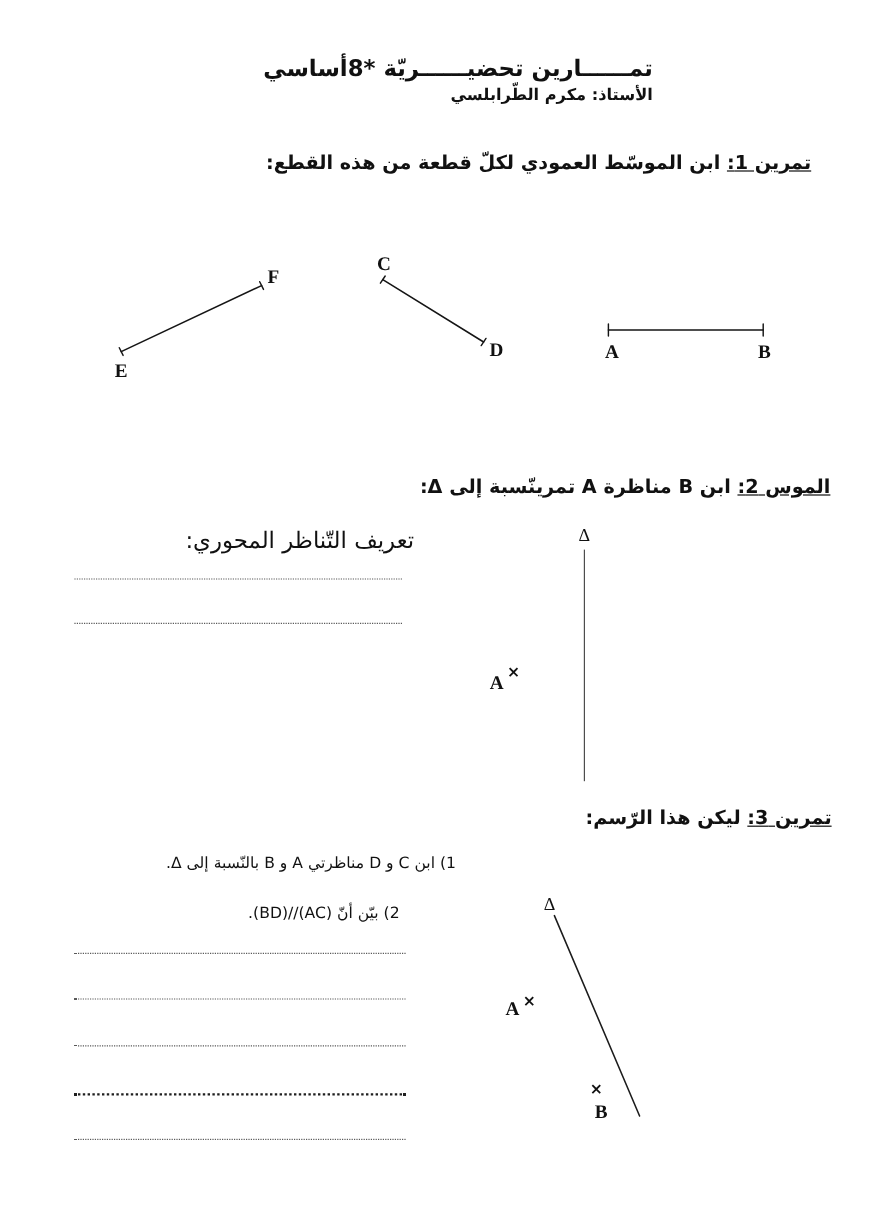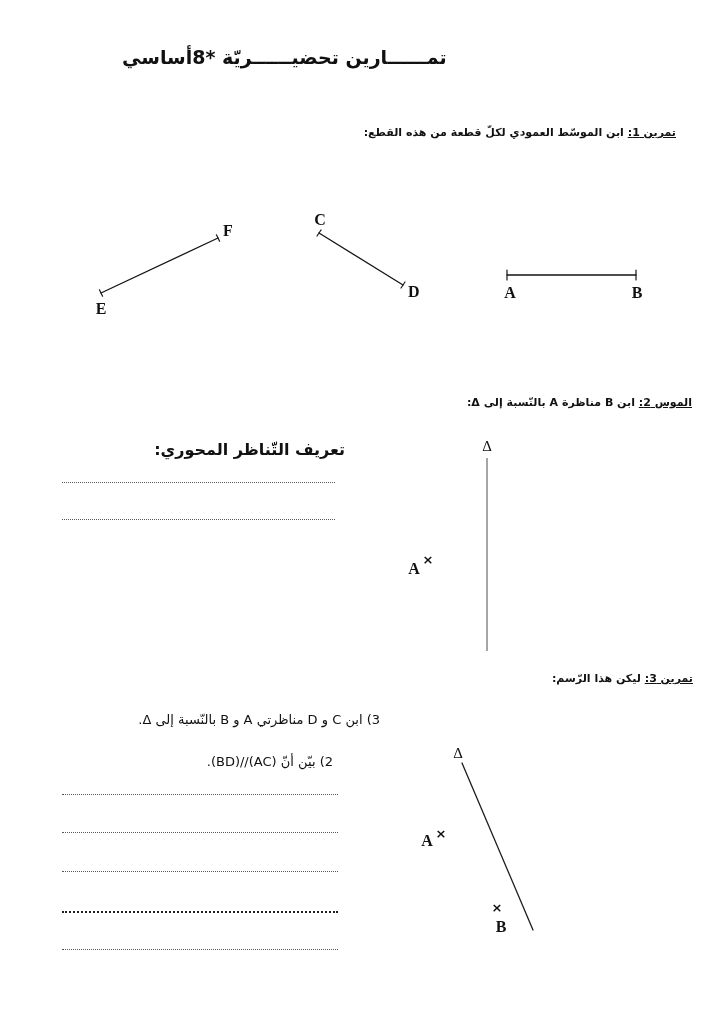--- a/index.html
+++ b/index.html
@@ -2,44 +2,45 @@
 <html><head>
 <meta charset="utf-8">
 <style>
   html,body{margin:0;padding:0;}
   body{
     width:724px;height:1024px;background:#ffffff;position:relative;
     font-family:"DejaVu Sans",sans-serif;color:#111;overflow:hidden;
   }
   .abs{position:absolute;}
   .rtl{direction:rtl;white-space:nowrap;}
-  .header{left:122px;top:46px;width:400px;text-align:left;}
+  .header{left:144px;top:46px;width:400px;text-align:right;}
   .title{font-size:19px;font-weight:bold;letter-spacing:.5px;}
   .teacher{font-size:13.5px;font-weight:bold;margin-top:3px;}
-  .ex-heading{font-size:11px;font-weight:bold;}
+  .ex-heading{font-size:16px;font-weight:bold;}
   .ex-heading .u{text-decoration:underline;}
   .items{font-size:13px;}
-  .def-title{font-size:16px;font-weight:bold;margin-left:28px;}
+  .def-title{font-size:19px;font-weight:normal;margin-left:28px;}
   .dots{position:absolute;height:0;border-top:1px dotted #595959;}
   .dots.bold{border-top:2px dotted #1f1f1f;}
   svg{display:block;overflow:visible;}
   .seg{stroke:#151515;stroke-width:1.3;stroke-linecap:round;}
   .tick{stroke:#151515;stroke-width:1.2;stroke-linecap:round;}
   .axis{stroke:#4d4d4d;stroke-width:1;}
   .axis3{stroke:#1c1c1c;stroke-width:1.3;stroke-linecap:round;}
   .lbl{font-family:"Liberation Serif","DejaVu Serif",serif;font-size:16px;font-weight:bold;fill:#111;text-anchor:middle;}
   .lbl.start{text-anchor:start;}
   .delta{font-family:"Liberation Serif","DejaVu Serif",serif;font-size:15px;fill:#111;text-anchor:middle;}
   .cross{font-family:"DejaVu Sans",sans-serif;font-size:13px;font-weight:bold;fill:#111;text-anchor:middle;}
 </style>
 </head>
 <body>
 
 <div class="abs header">
   <div class="title rtl">تمــــــارين تحضيــــــريّة  *8أساسي</div>
+  <div class="teacher rtl">الأستاذ: مكرم الطّرابلسي</div>
 </div>
 
 <div class="abs ex-heading rtl" style="top:126px;right:48px;" dir="rtl">
   <span class="u">تمرين 1:</span><span> ابن الموسّط العمودي لكلّ قطعة من هذه القطع:</span>
 </div>
 
 <svg class="abs" style="left:60px;top:200px;" width="620" height="125" viewBox="0 0 620 125">
 
   <g>
     <line class="seg" x1="41" y1="93" x2="158" y2="38"></line>
@@ -60,39 +61,39 @@
   <g>
     <line class="seg" x1="447" y1="75" x2="576" y2="75"></line>
     <line class="tick" x1="447" y1="70" x2="447" y2="80"></line>
     <line class="tick" x1="576" y1="70" x2="576" y2="80"></line>
     <text class="lbl" x="450" y="98">A</text>
     <text class="lbl" x="577" y="98">B</text>
   </g>
 </svg>
 
 <div class="abs ex-heading rtl" style="top:396px;right:32px;" dir="rtl">
-  <span class="u">الموس 2:</span><span> ابن B مناظرة A بالنّسبة إلى Δ:</span>
+  <span class="u">الموس 2:</span><span> ابن B مناظرة A تمرينّسبة إلى Δ:</span>
 </div>
 
 <svg class="abs" style="left:380px;top:425px;" width="140" height="235" viewBox="0 0 140 235">
   <text class="delta" x="107" y="26">Δ</text>
   <line class="axis" x1="107" y1="33" x2="107" y2="226"></line>
   <text class="lbl" x="34" y="149">A</text>
   <text class="cross" x="48" y="139">×</text>
 </svg>
 
 <div class="abs def-title rtl" style="top:440px;right:379px;" dir="rtl">تعريف التّناظر المحوري:</div>
 <div class="dots" style="left:62px;top:482px;width:273px;"></div>
 <div class="dots" style="left:62px;top:519px;width:273px;"></div>
 
 <div class="abs ex-heading rtl" style="top:672px;right:31px;" dir="rtl">
   <span class="u">تمرين 3:</span><span> ليكن هذا الرّسم:</span>
 </div>
 
-<div class="abs items rtl" style="top:712px;right:344px;" dir="rtl">3) ابن C و D مناظرتي A و B بالنّسبة إلى Δ.</div>
+<div class="abs items rtl" style="top:712px;right:344px;" dir="rtl">1) ابن C و D مناظرتي A و B بالنّسبة إلى Δ.</div>
 <div class="abs items rtl" style="top:754px;right:391px;" dir="rtl">2) بيّن أنّ (AC)//(BD).</div>
 
 <svg class="abs" style="left:400px;top:735px;" width="160" height="210" viewBox="0 0 160 210">
   <text class="delta" x="58" y="23">Δ</text>
   <line class="axis3" x1="62" y1="28" x2="133" y2="195"></line>
   <text class="lbl" x="27" y="111">A</text>
   <text class="cross" x="41" y="103">×</text>
   <text class="cross" x="97" y="177">×</text>
   <text class="lbl" x="101" y="197">B</text>
 </svg>

